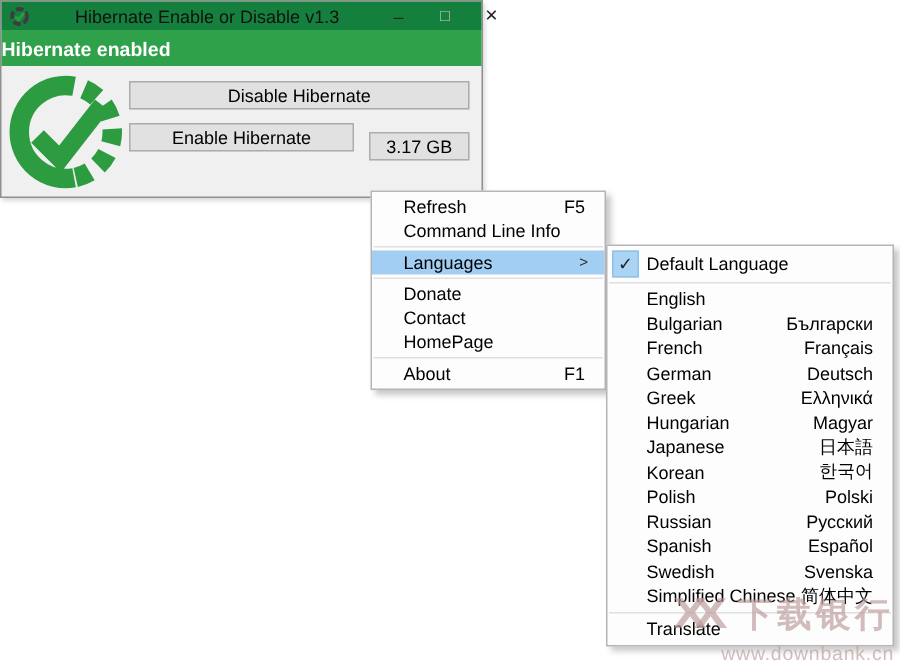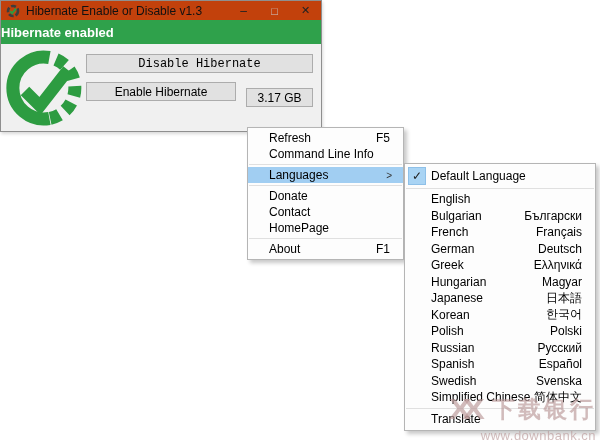--- a/index.html
+++ b/index.html
@@ -14,23 +14,24 @@
 
   
   .app-window {
     position: absolute; left: 0; top: 0;
     width: 322px; height: 132px;
     background: #f0f0f0;
     border: 1px solid #8f8f8f;
     box-shadow: 1px 2px 3px rgba(0,0,0,0.15);
   }
   .titlebar {
-    height: 19px; background: #c2410c;
+    height: 19px; background: #15803d;
     display: flex; align-items: center;
     padding-left: 5px;
+    gap: 24px;
   }
   .app-icon { width: 14px; height: 14px; display: inline-flex; }
   .title-text { font-size: 12px; margin-left: 6px; white-space: nowrap; color: #111; }
   .controls { margin-left: auto; display: flex; height: 100%; }
   .ctl {
     width: 31px; height: 100%;
     display: flex; align-items: center; justify-content: center;
     font-size: 12px; color: #222; cursor: default;
   }
   .ctl.max { color: #c9c9c9; font-size: 11px; }
@@ -45,21 +46,21 @@
   .content { position: relative; height: 87px; }
   .check-svg { position: absolute; left: 3px; top: 4px; }
 
   .btn {
     position: absolute;
     display: flex; align-items: center; justify-content: center;
     background: #e1e1e1; border: 1px solid #acacac;
     font-family: inherit; font-size: 12px; color: #000;
     padding: 0; cursor: default; white-space: nowrap;
   }
-  .btn-disable { left: 85px; top: 10px; width: 227px; height: 19px; font-family: Liberation Mono, monospace; }
+  .btn-disable { left: 85px; top: 10px; width: 227px; height: 19px; }
   .btn-enable  { left: 85px; top: 38px; width: 150px; height: 19px; }
   .gb-box      { left: 245px; top: 44px; width: 67px; height: 19px; }
   .btn-power   { left: 85px; top: 65px; width: 150px; height: 19px; }
   .btn-menu    { left: 243px; top: 63px; width: 71px; height: 23px;
                  border: 2px solid #2676c4; background: #e5e5e5; }
 
   
   .menu-panel {
     position: absolute;
     background: #fdfdfd;

